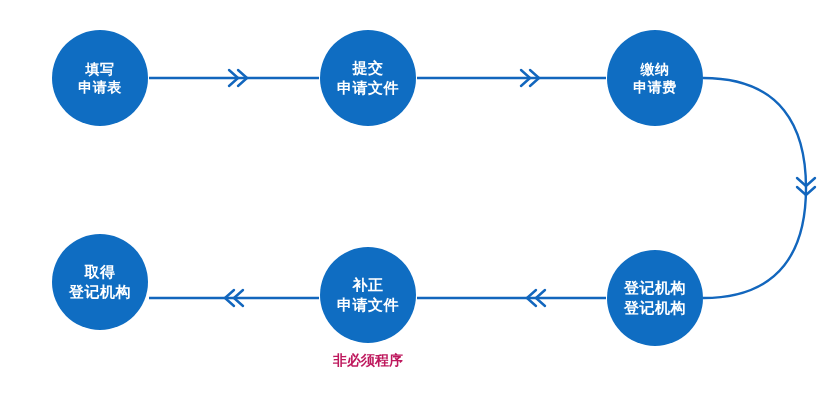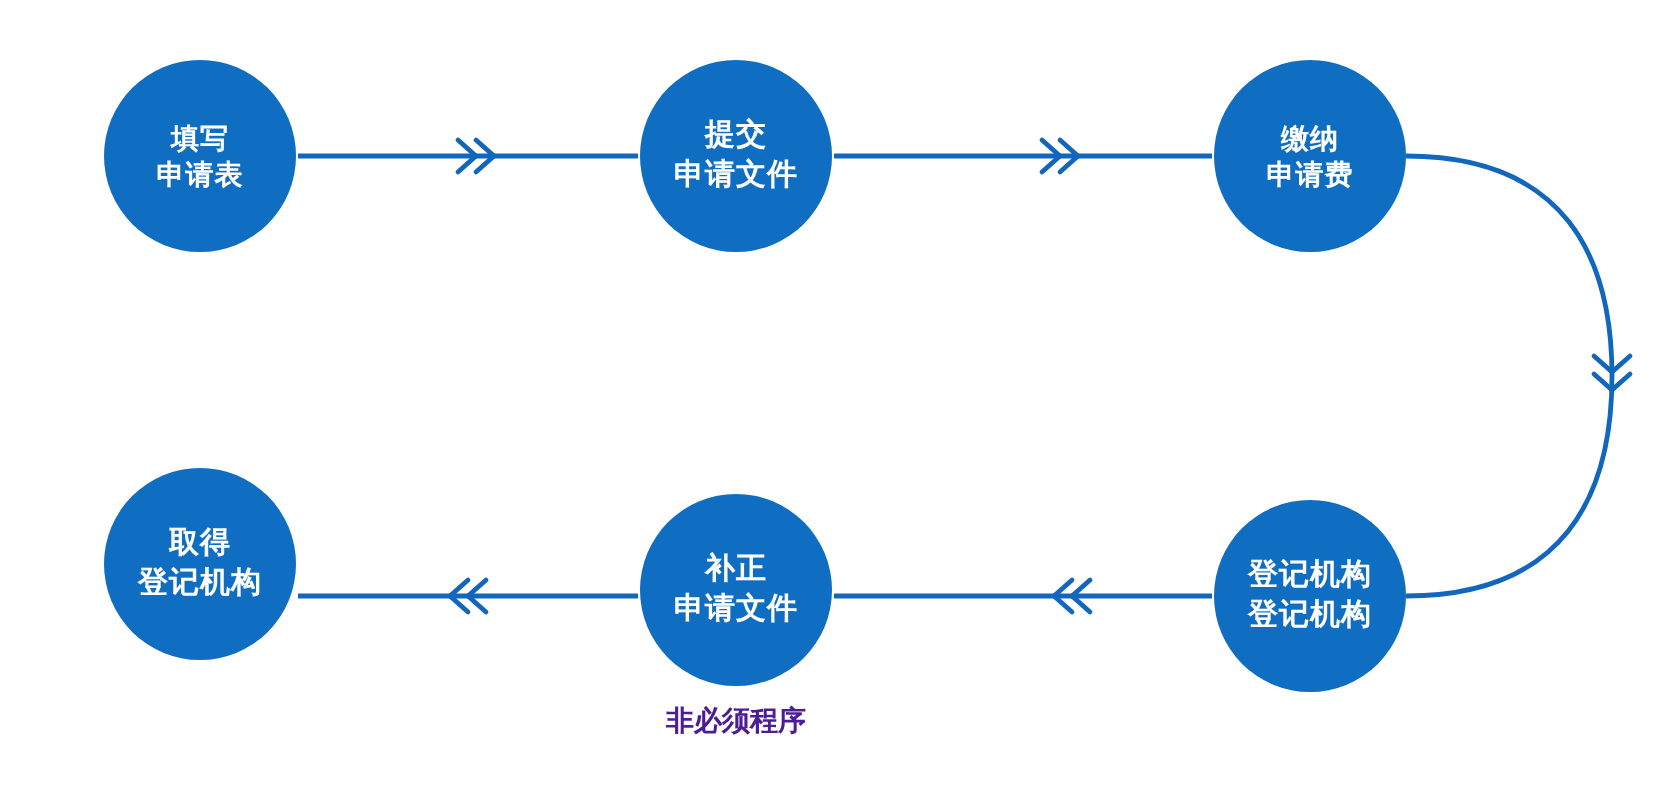--- a/index.html
+++ b/index.html
@@ -23,21 +23,21 @@
     font-size:14px;
     line-height:1.32;
     letter-spacing:0.5px;
     text-align:center;
     box-sizing:border-box;
   }
   .node .l{display:block;white-space:nowrap;}
   .node.wide{font-size:15px;}
   .caption{
     position:absolute;
-    color:#4c1d95;
+    color:#be185d;
     font-size:14px;
     font-weight:bold;
     white-space:nowrap;
     transform:translateX(-50%);
   }
 </style>
 </head>
 <body>
 
 <div id="canvas">

